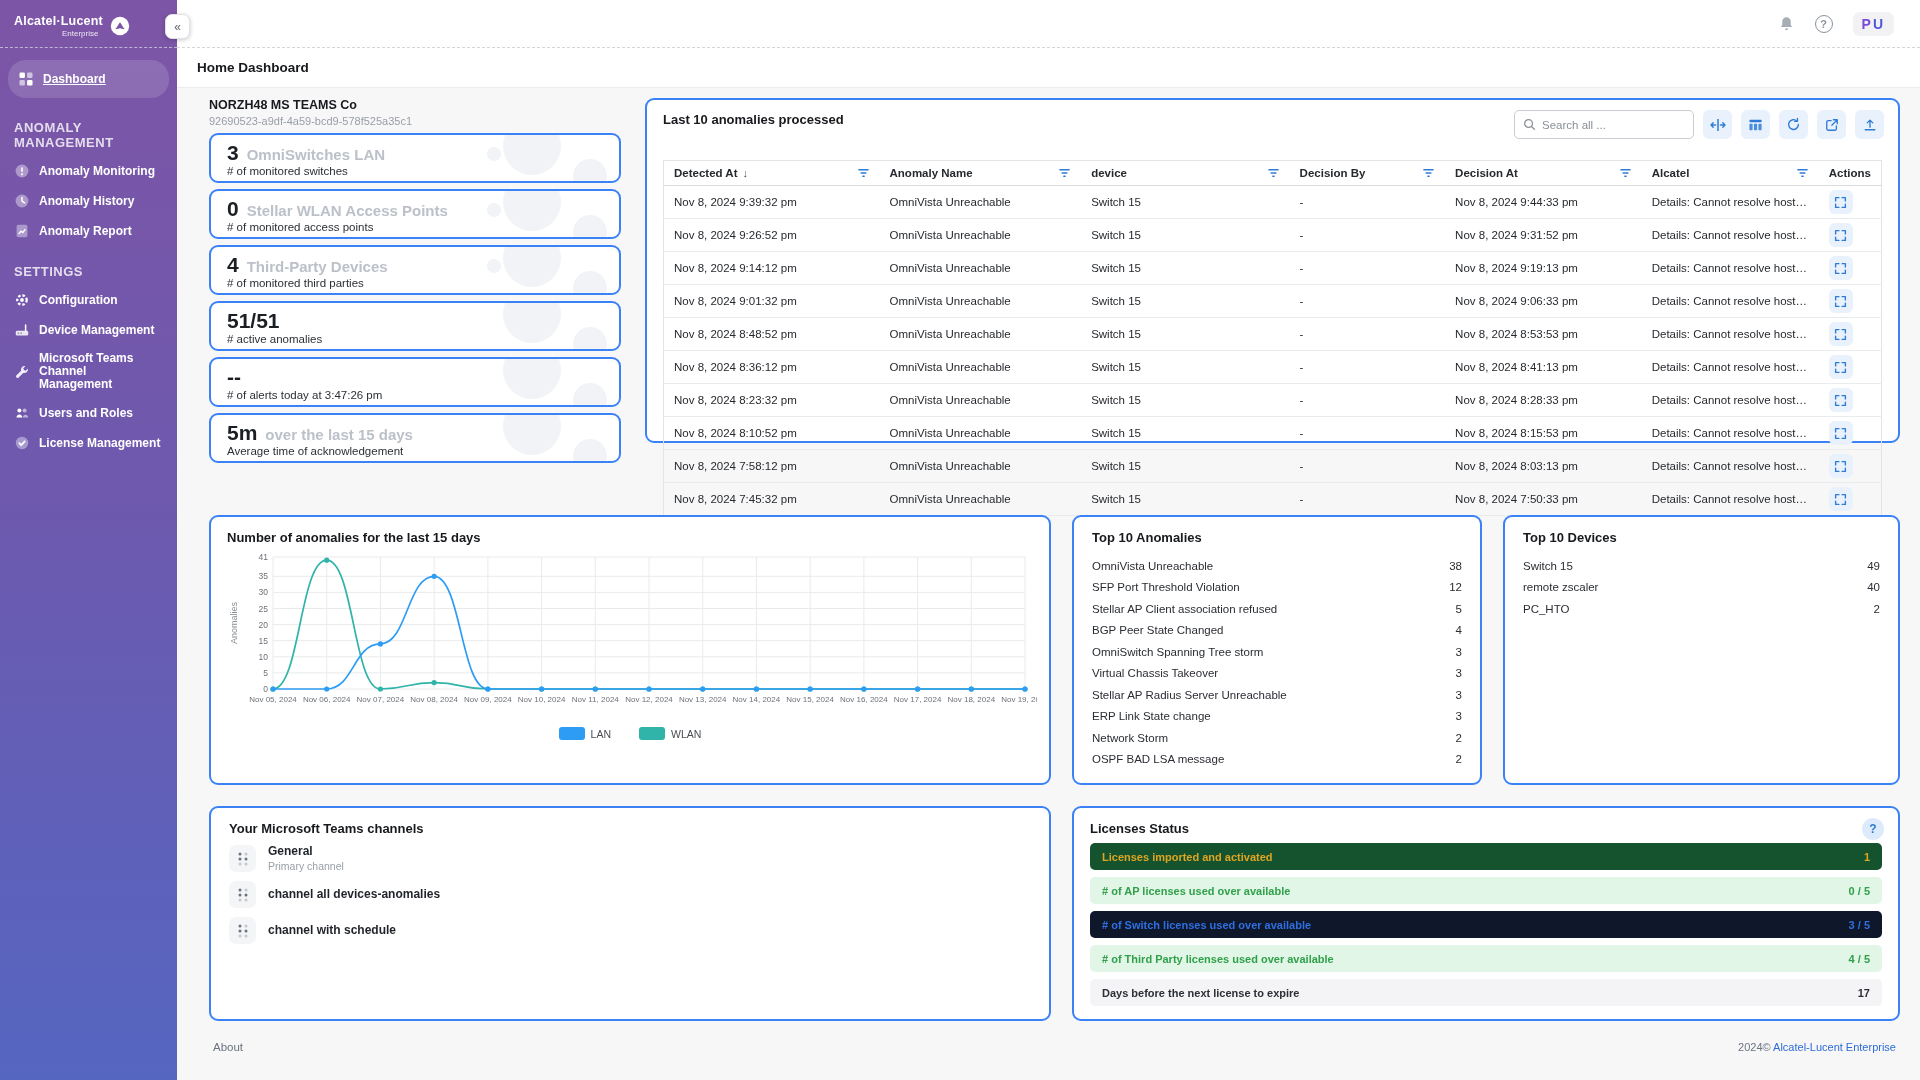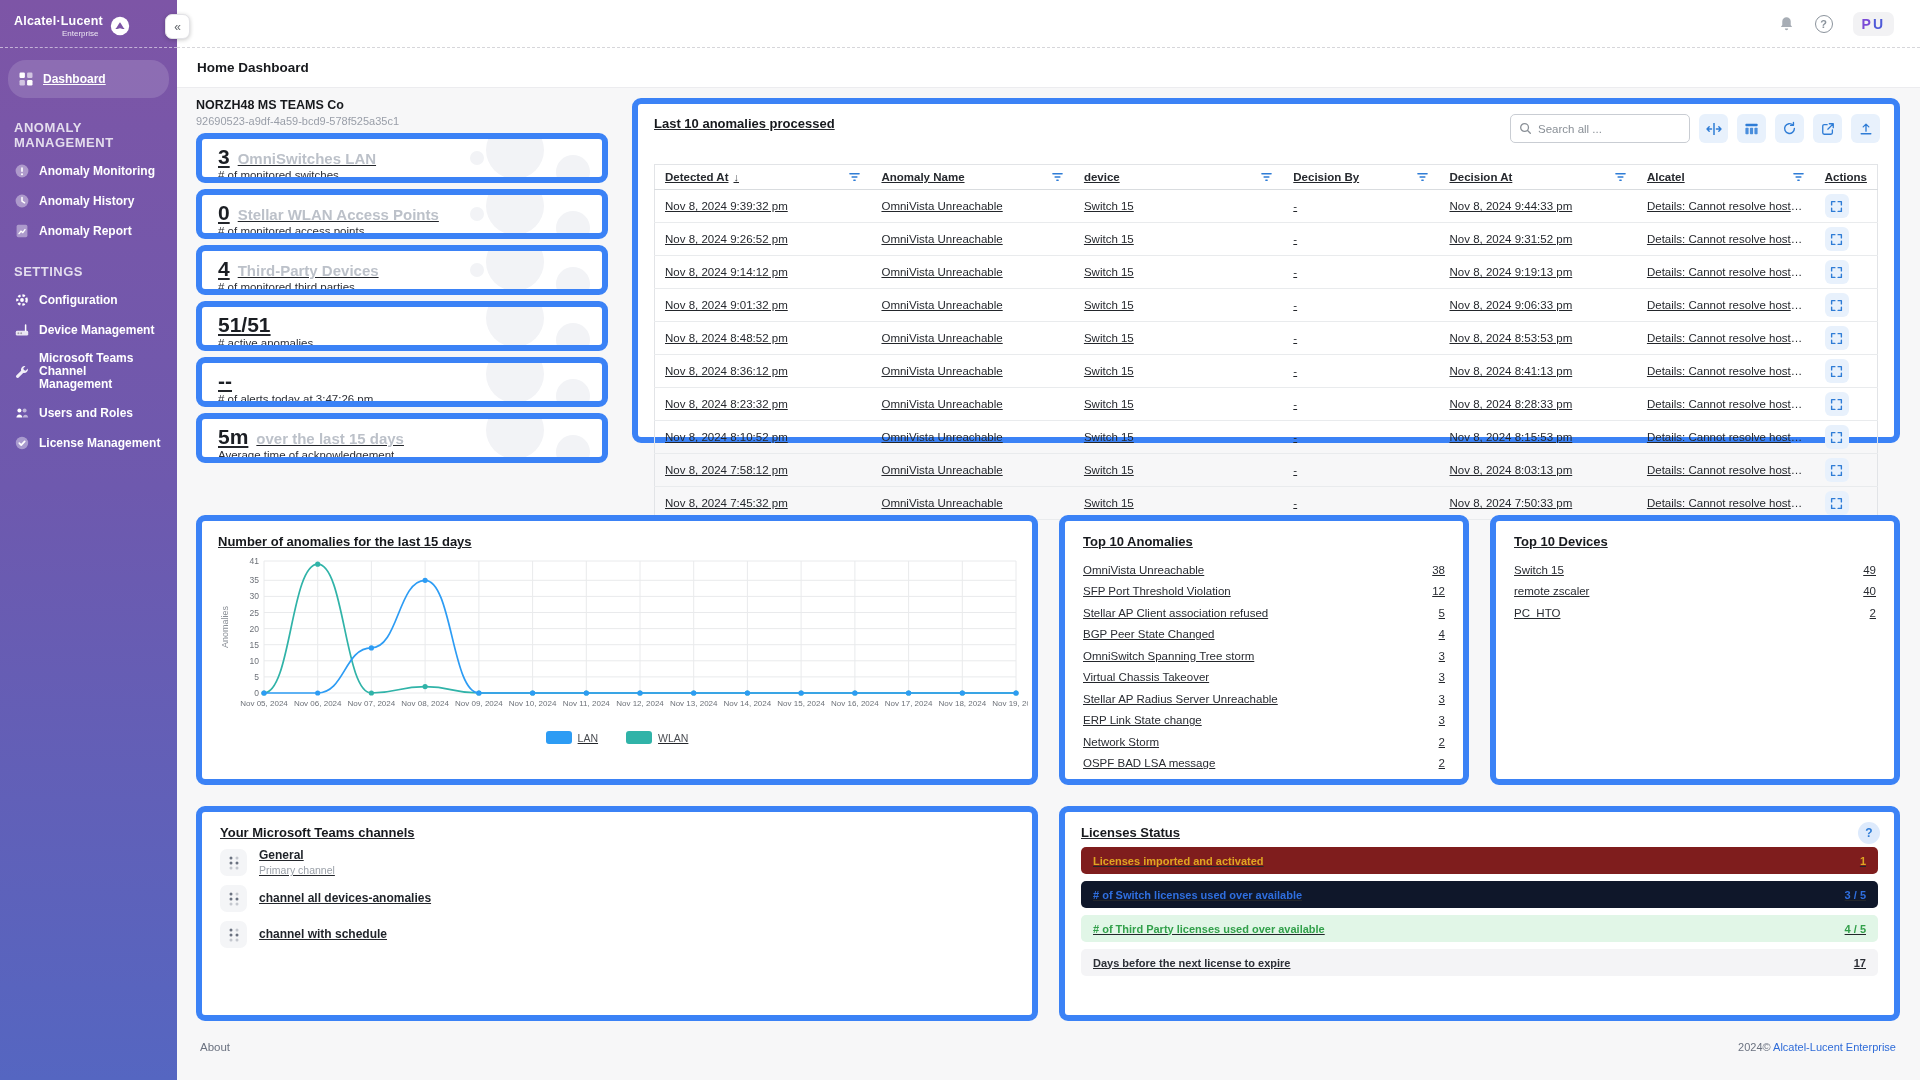--- a/index.html
+++ b/index.html
@@ -35,22 +35,22 @@
   .help-circ { width:18px; height:18px; border:1.4px solid #8b939c; border-radius:50%;
     color:#8b939c; font-size:11px; font-weight:700; display:flex; align-items:center; justify-content:center; cursor:pointer; }
   .avatar-chip { background:#f2f2f4; border-radius:7px; padding:4px 9px; font-size:14px; font-weight:700;
     letter-spacing:2px; cursor:pointer; }
   .avatar-chip .p { color:#7a4bd6; } .avatar-chip .u { color:#4f5ad8; }
 
   .titlebar { height:40px; background:#fff; display:flex; align-items:center; padding-left:20px;
     border-bottom:1px solid #ececef; }
   .page-title { font-size:13.5px; font-weight:700; color:#17191d; }
 
-  .main { flex:1; padding:10px 20px 0 19px; overflow:hidden; }
-  .card { background:#fff; border:6px solid #3b82f6; border-radius:9px; position:relative;text-decoration:underline; }
+  .main { flex:1; padding:10px 20px 0 32px; overflow:hidden; }
+  .card { background:#fff; border:2px solid #3b82f6; border-radius:9px; position:relative; }
   .card-title { font-size:13px; font-weight:700; color:#17191d; }
 
   
   .rowA { display:grid; grid-template-columns:412px 1fr; gap:24px; }
   .company-name { font-size:12.5px; font-weight:700; color:#17191d; }
   .company-id { font-size:11px; color:#999ea8; margin-top:3px; }
   .stat-card { height:50px; margin-top:6px; padding:7px 16px; overflow:hidden; }
   .stat-card:first-of-type { margin-top:12px; }
   .stat-line { display:flex; align-items:baseline; gap:8px; }
   .stat-value { font-size:21px; font-weight:700; color:#1b1e23; line-height:21px; }
@@ -114,21 +114,21 @@
   .channel-name { font-size:12px; font-weight:700; color:#1f2329; line-height:13px; }
   .channel-sub { font-size:10.5px; color:#9aa0a8; margin-top:2px; }
 
   .licenses-card { height:215px; padding:13px 16px; }
   .lic-help { position:absolute; right:14px; top:10px; width:22px; height:22px; border-radius:50%;
     background:#ddeafc; color:#2e7cd6; font-size:12px; font-weight:700; border:none; cursor:pointer;
     display:flex; align-items:center; justify-content:center; }
   .lic-row { height:27px; border-radius:5px; margin-top:7px; display:flex; align-items:center;
     justify-content:space-between; padding:0 12px; font-size:11px; font-weight:700; }
   .lic-row:first-of-type { margin-top:13px; }
-  .lic-amber { background:#7f1d1d; color:#dfa522;text-align:center; }
+  .lic-amber { background:#14532d; color:#dfa522;text-align:center; }
   .lic-green { background:#e1f6e7; color:#31a04a; }
   .lic-blue  { background:#0f172a; color:#2f6fe0; }
   .lic-gray  { background:#f4f4f6; color:#2c2f36; }
 
   .footer { display:flex; justify-content:space-between; padding:0 4px; margin-top:20px; }
   .footer-about { font-size:11.5px; color:#6b7280; cursor:pointer; }
   .footer-right { font-size:11px; color:#6b7280; }
   .footer-right a { color:#2e6bd8; text-decoration:none; cursor:pointer; }
 </style>
 </head>
@@ -819,20 +819,24 @@
         </div>
 
         <div class="card licenses-card">
           <div class="card-title">Licenses Status</div>
           <button class="lic-help">?</button>
 
           <div class="lic-row lic-amber">
             <span>Licenses imported and activated</span>
             <span>1</span>
           </div>
+          <div class="lic-row lic-green">
+            <span># of AP licenses used over available</span>
+            <span>0 / 5</span>
+          </div>
           <div class="lic-row lic-blue">
             <span># of Switch licenses used over available</span>
             <span>3 / 5</span>
           </div>
           <div class="lic-row lic-green">
             <span># of Third Party licenses used over available</span>
             <span>4 / 5</span>
           </div>
           <div class="lic-row lic-gray">
             <span>Days before the next license to expire</span>

